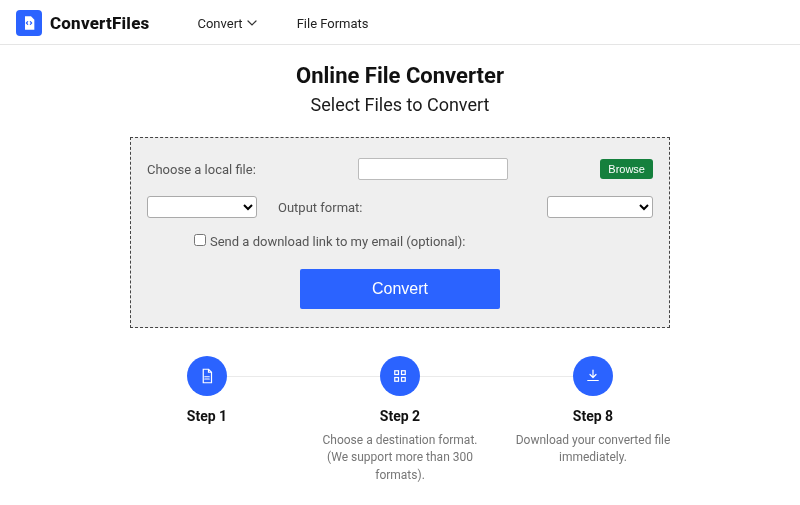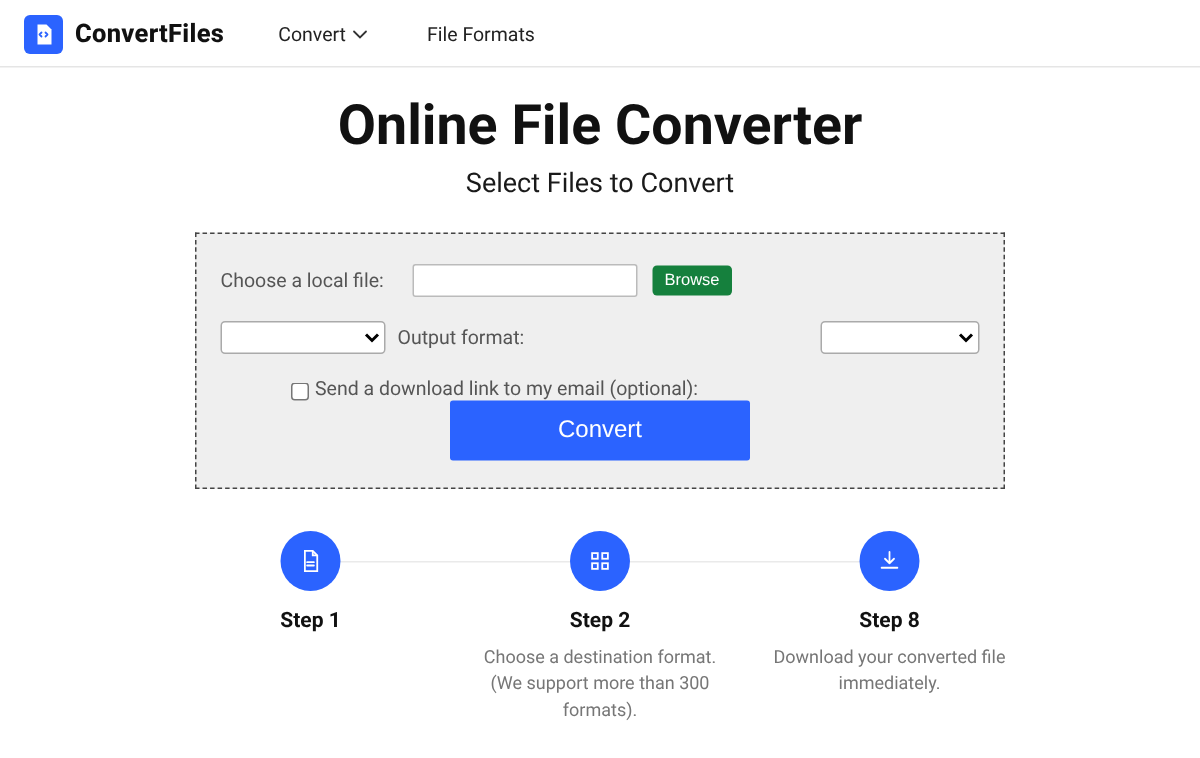--- a/index.html
+++ b/index.html
@@ -8,21 +8,21 @@
     font-family: -apple-system, BlinkMacSystemFont, "Segoe UI", Roboto, Helvetica, Arial, sans-serif;
     color: #111;
     background: #fff;
     width: 800px;
   }
   .header {
     display: flex;
     align-items: center;
     padding: 10px 16px 8px;
     border-bottom: 1px solid #e5e5e5;
-    gap: 16px;
+    gap: 28px;
   }
   .logo-wrap {
     display: flex;
     align-items: center;
     gap: 8px;
   }
   .logo-box {
     width: 26px;
     height: 26px;
     background: #2b63ff;
@@ -54,21 +54,21 @@
   .chev {
     width: 10px;
     height: 10px;
     display: inline-flex;
   }
   .main {
     text-align: center;
     padding-top: 18px;
   }
   .title {
-    font-size: 37px;
+    font-size: 22px;
     font-weight: 700;
     margin: 0 0 6px;
     color: #111;
   }
   .subtitle {
     font-size: 18px;
     font-weight: 400;
     margin: 0 0 22px;
     color: #1a1a1a;
   }
@@ -78,22 +78,23 @@
     border: 1px dashed #444;
     background: #efefef;
     padding: 20px 16px 18px;
   }
   .row {
     display: flex;
     align-items: center;
     font-size: 13px;
     color: #555;
     margin-bottom: 16px;
-    gap: 6px;
+    gap: 19px;
     text-align: left;
+    justify-content: space-between;
   }
   .label1 { width: 122px; flex: 0 0 auto; }
   .file-input {
     width: 150px;
     height: 22px;
     border: 1px solid #bbb;
     background: #fff;
     border-radius: 2px;
   }
   .browse {
@@ -119,25 +120,26 @@
     height: 22px;
     font-size: 12px;
     border: 1px solid #aaa;
     border-radius: 3px;
     background: #fff;
     margin-left: auto;
   }
   .out-label { margin-left: 2px; }
   .check-row {
     display: flex;
-    align-items: flex-end;
+    align-items: flex-start;
     gap: 2px;
     font-size: 13px;
     color: #555;
     text-align: left;
+    margin-bottom: 20px;
     padding-left: 47px;
   }
   .check-row input[type=checkbox]{
     width: 12px; height: 12px; margin:0 2px 0 0;
   }
   .convert-btn {
     display: block;
     margin: 0 auto;
     width: 200px;
     height: 40px;

